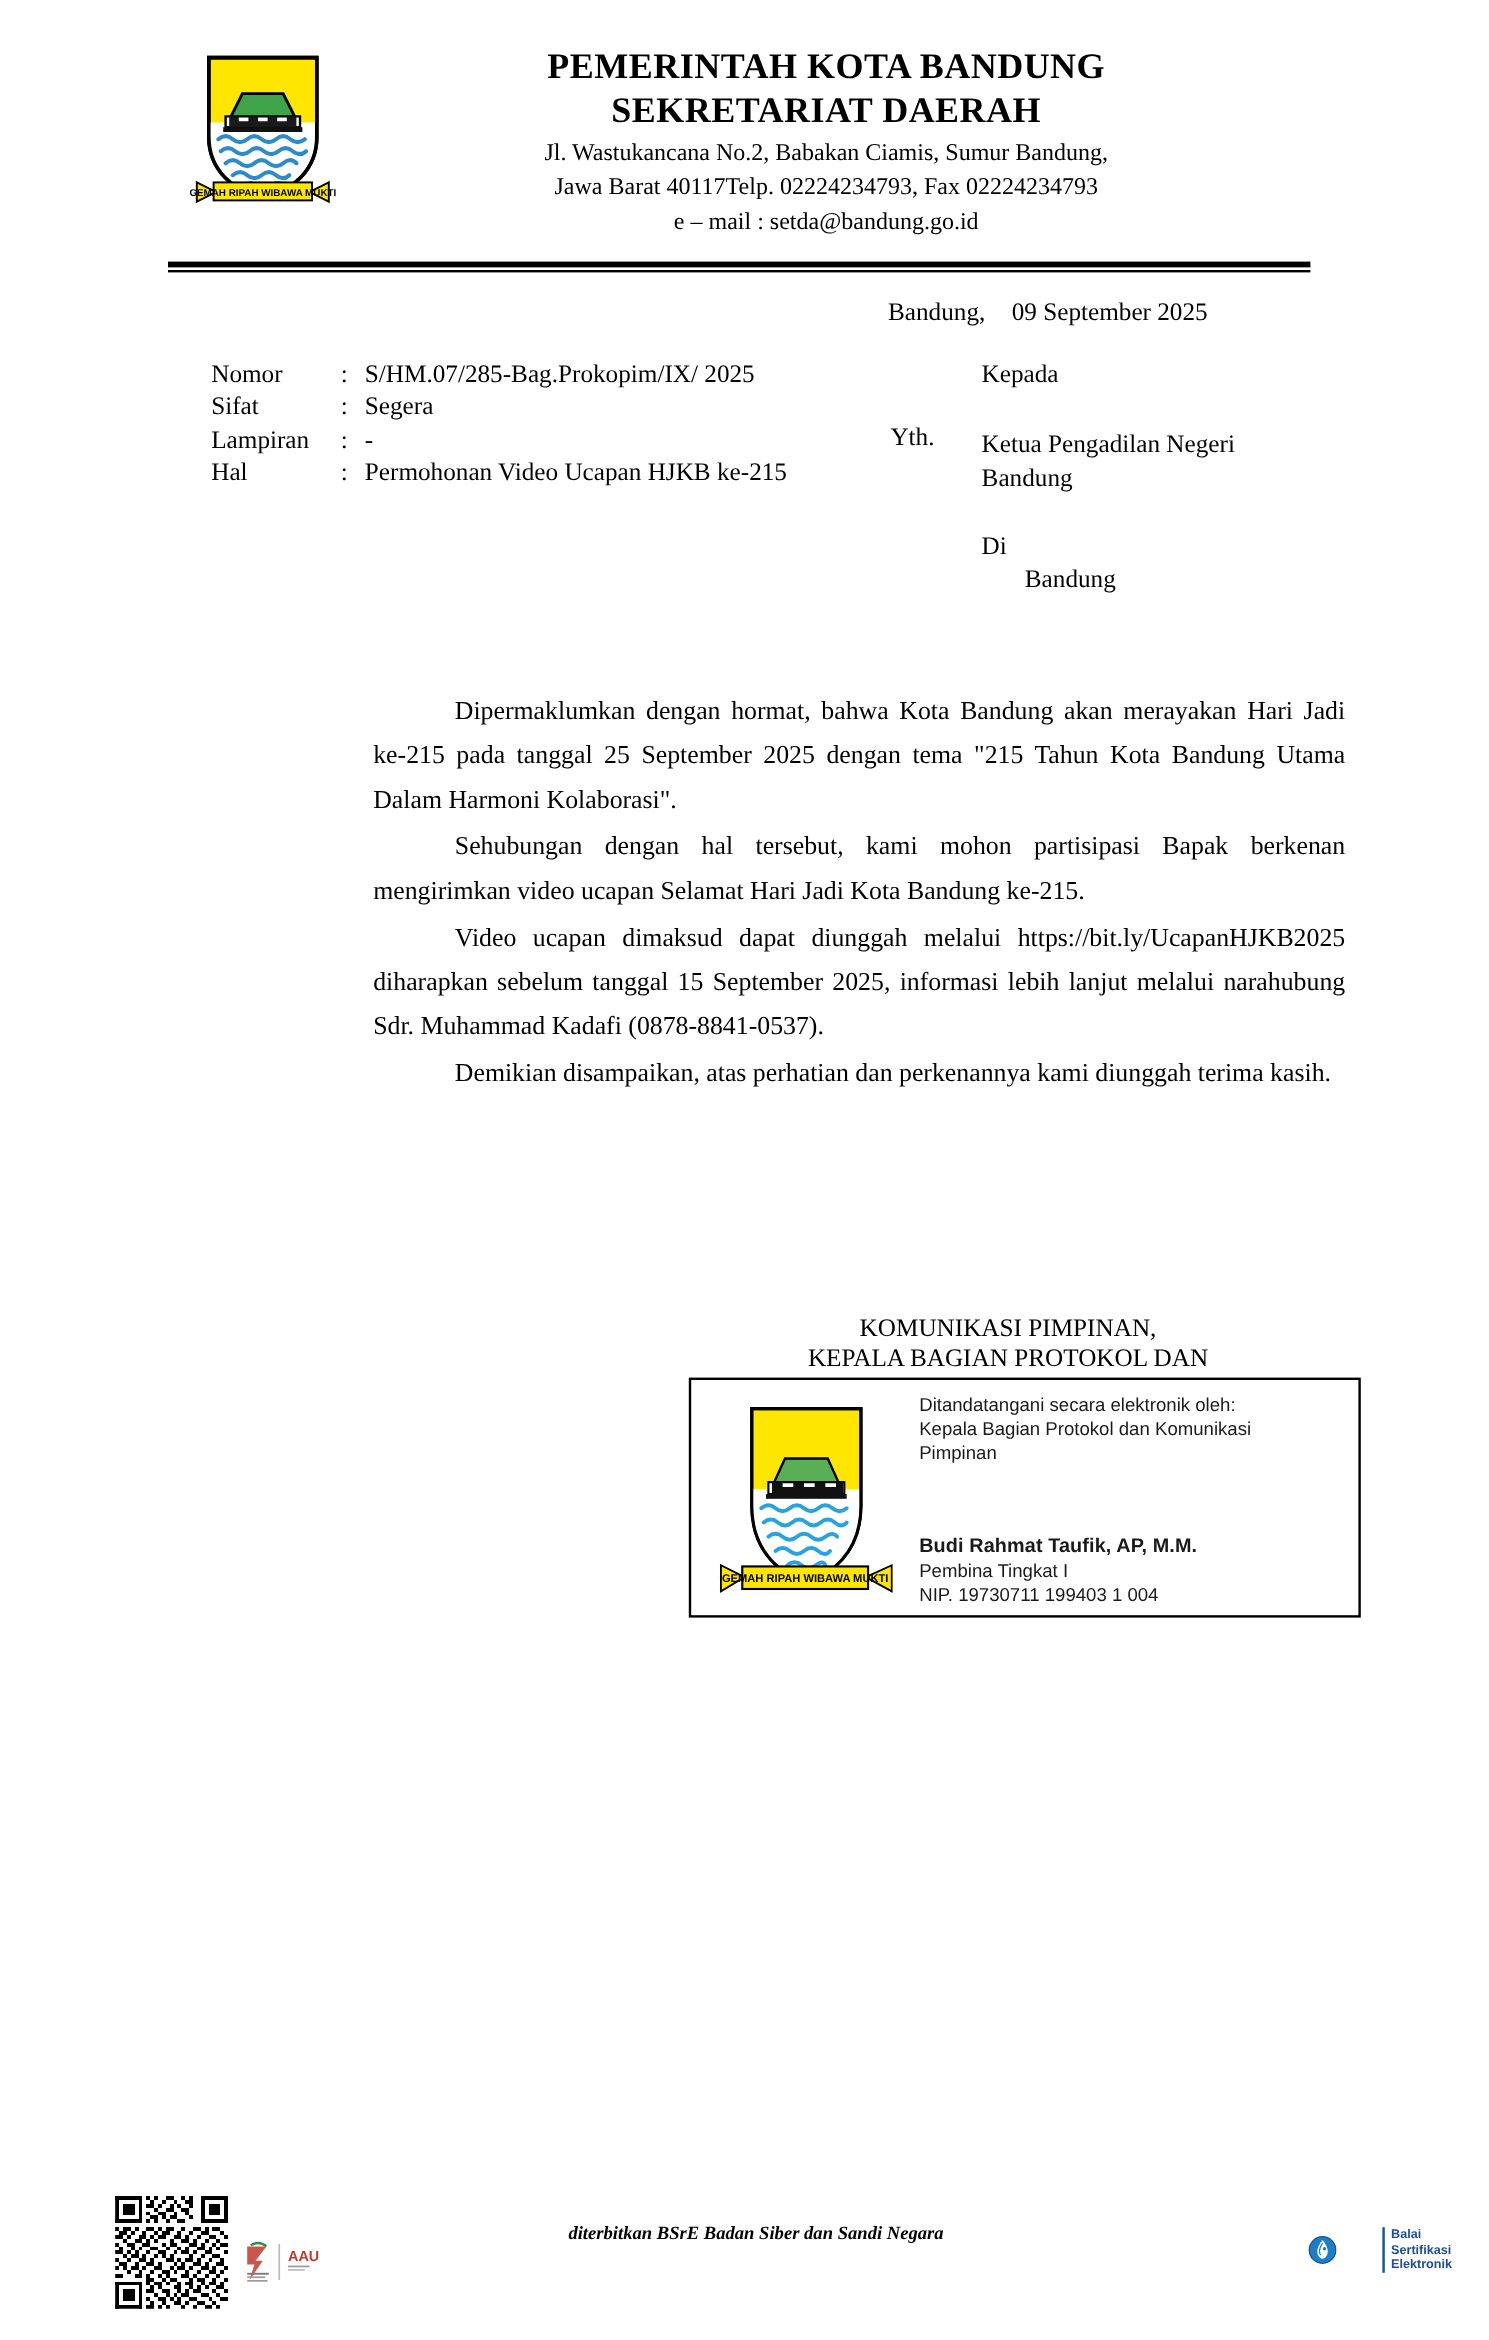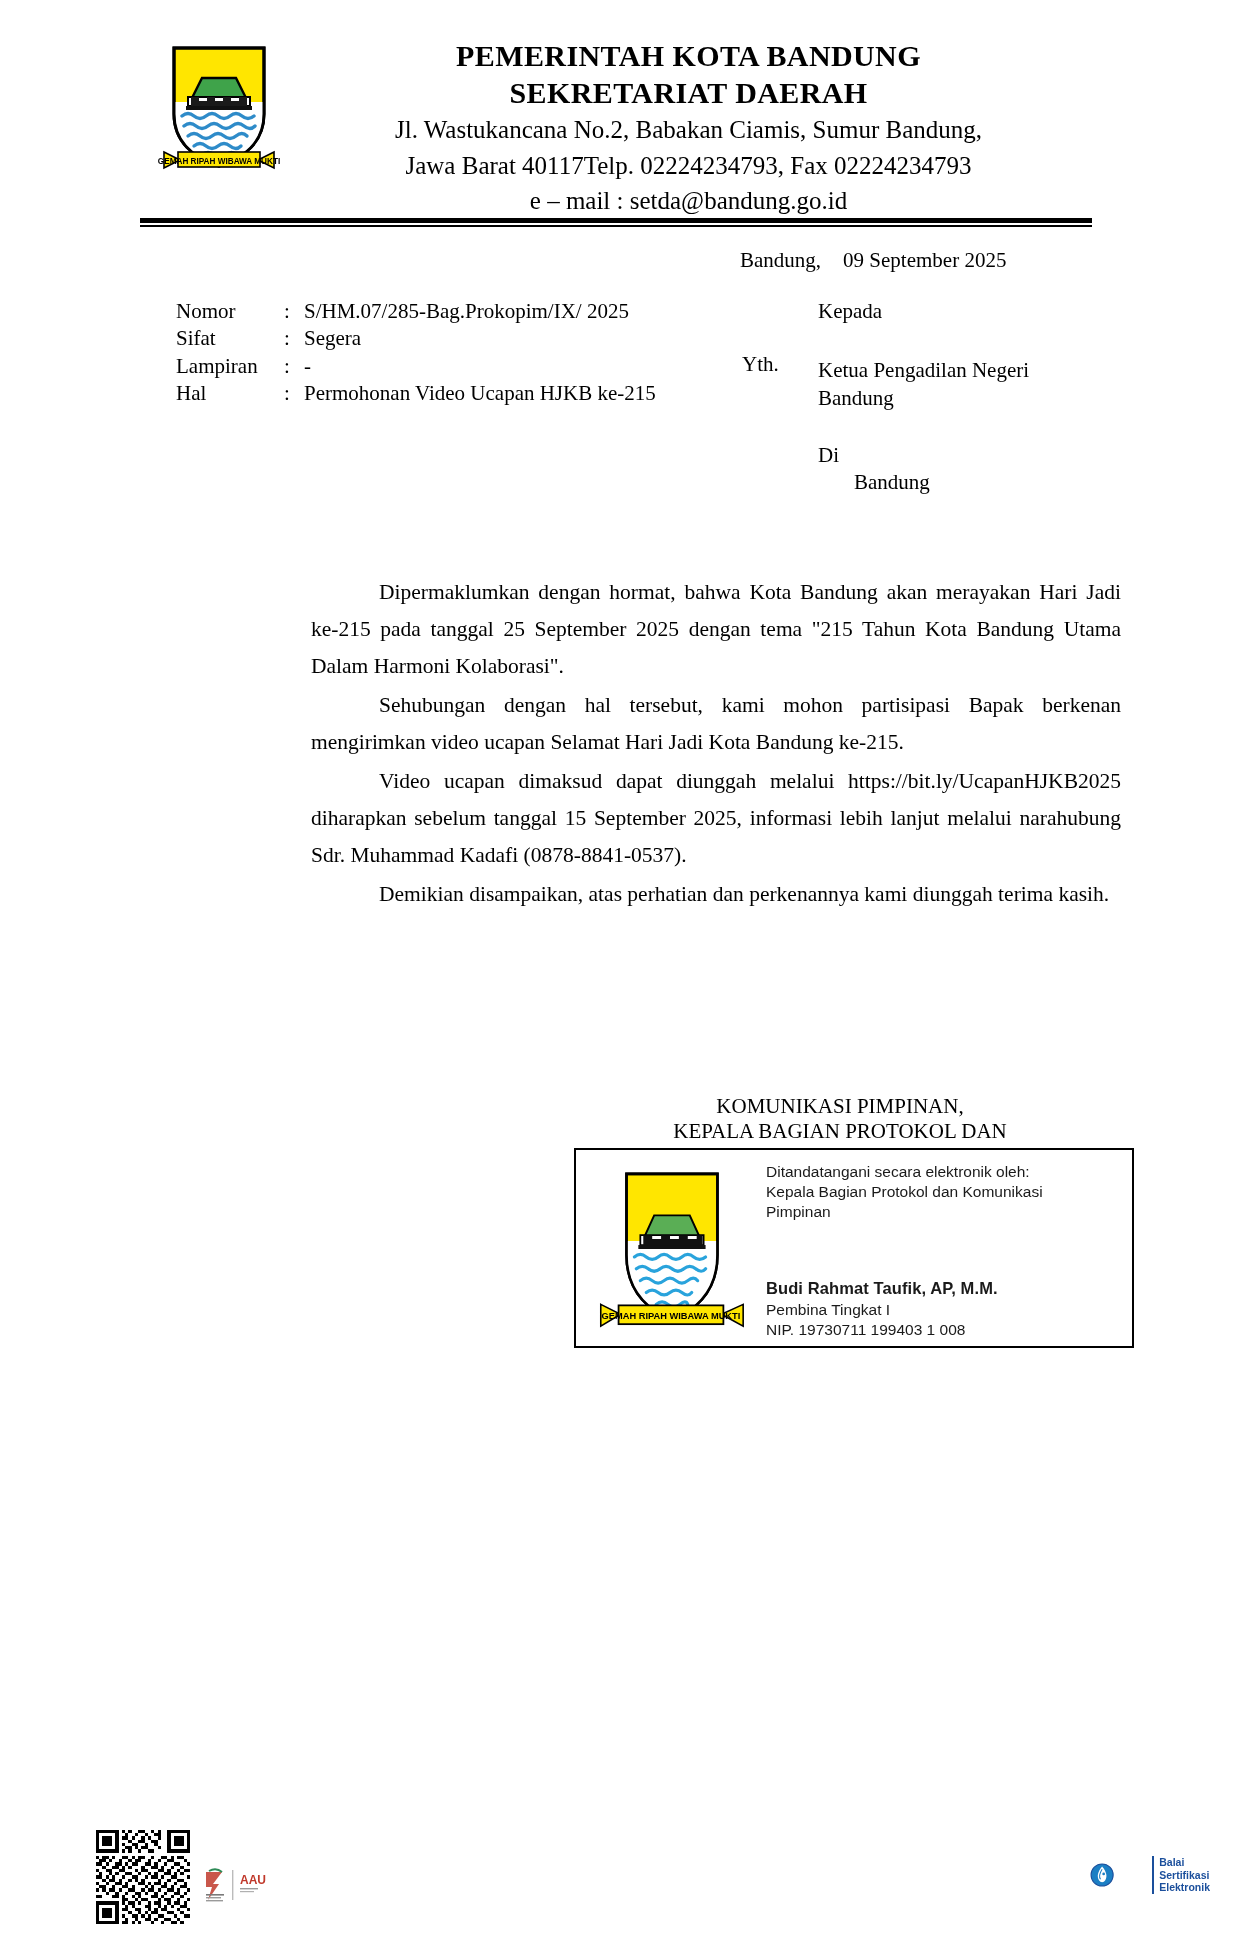--- a/index.html
+++ b/index.html
@@ -54,21 +54,21 @@
     white-space: nowrap;
   }
   .kop-line2 {
     font-size: 30px;
     font-weight: bold;
     letter-spacing: 0.4px;
     line-height: 1.22;
     white-space: nowrap;
   }
   .kop-addr {
-    font-size: 25px;
+    font-size: 20px;
     line-height: 1.30;
     margin-top: 3px;
   }
 
   
   .rule-wrap {
     position: absolute;
     left: 140px;
     top: 218px;
     width: 952px;
@@ -394,21 +394,21 @@
     </div>
     <div class="sig-info">
       <div class="grp-top">
         <div>Ditandatangani secara elektronik oleh:</div>
         <div>Kepala Bagian Protokol dan Komunikasi</div>
         <div>Pimpinan</div>
       </div>
       <div class="grp-bottom">
         <div class="sig-name">Budi Rahmat Taufik, AP, M.M.</div>
         <div>Pembina Tingkat I</div>
-        <div>NIP. 19730711 199403 1 008</div>
+        <div>NIP. 19730711 199403 1 004</div>
       </div>
     </div>
   </div>
 
   <div class="footer">
     <div class="footer-qr">
       <svg viewBox="0 0 29 29" width="94" height="94" shape-rendering="crispEdges" aria-hidden="true">
         <rect width="29" height="29" fill="#fff"></rect>
         <g fill="#000">
           <rect x="0" y="0" width="7" height="1"></rect>
@@ -650,20 +650,21 @@
         <g>
           <rect x="32" y="6" width="1.4" height="30" fill="#bbb"></rect>
           <text x="40" y="20" font-family="Liberation Sans, sans-serif" font-size="12" font-weight="bold" fill="#C0392B">AAU</text>
           <rect x="40" y="24" width="18" height="1.4" fill="#9a9a9a"></rect>
           <rect x="40" y="27" width="14" height="1.2" fill="#b0b0b0"></rect>
         </g>
       </svg>
     </div>
 
     <div class="footer-note">
+      <div>diterbitkan BSrE Badan Siber dan Sandi Negara</div>
     </div>
 
     <div class="footer-bsre">
       <svg viewBox="0 0 46 46" width="44" height="44" aria-hidden="true">
         <circle cx="23" cy="23" r="21" fill="#1B7FC4"></circle>
         <circle cx="23" cy="23" r="21" fill="none" stroke="#1B4F9C" stroke-width="2"></circle>
         <path d="M23 7 C14 18 13 26 17 33 C20 38 26 38 29 33 C33 26 32 18 23 7 Z" fill="#FFFFFF"></path>
         <path d="M23 12 C18 20 17 27 20 31" stroke="#1B7FC4" stroke-width="2" fill="none"></path>
         <circle cx="26" cy="21" r="2.6" fill="#1B7FC4"></circle>
       </svg>

